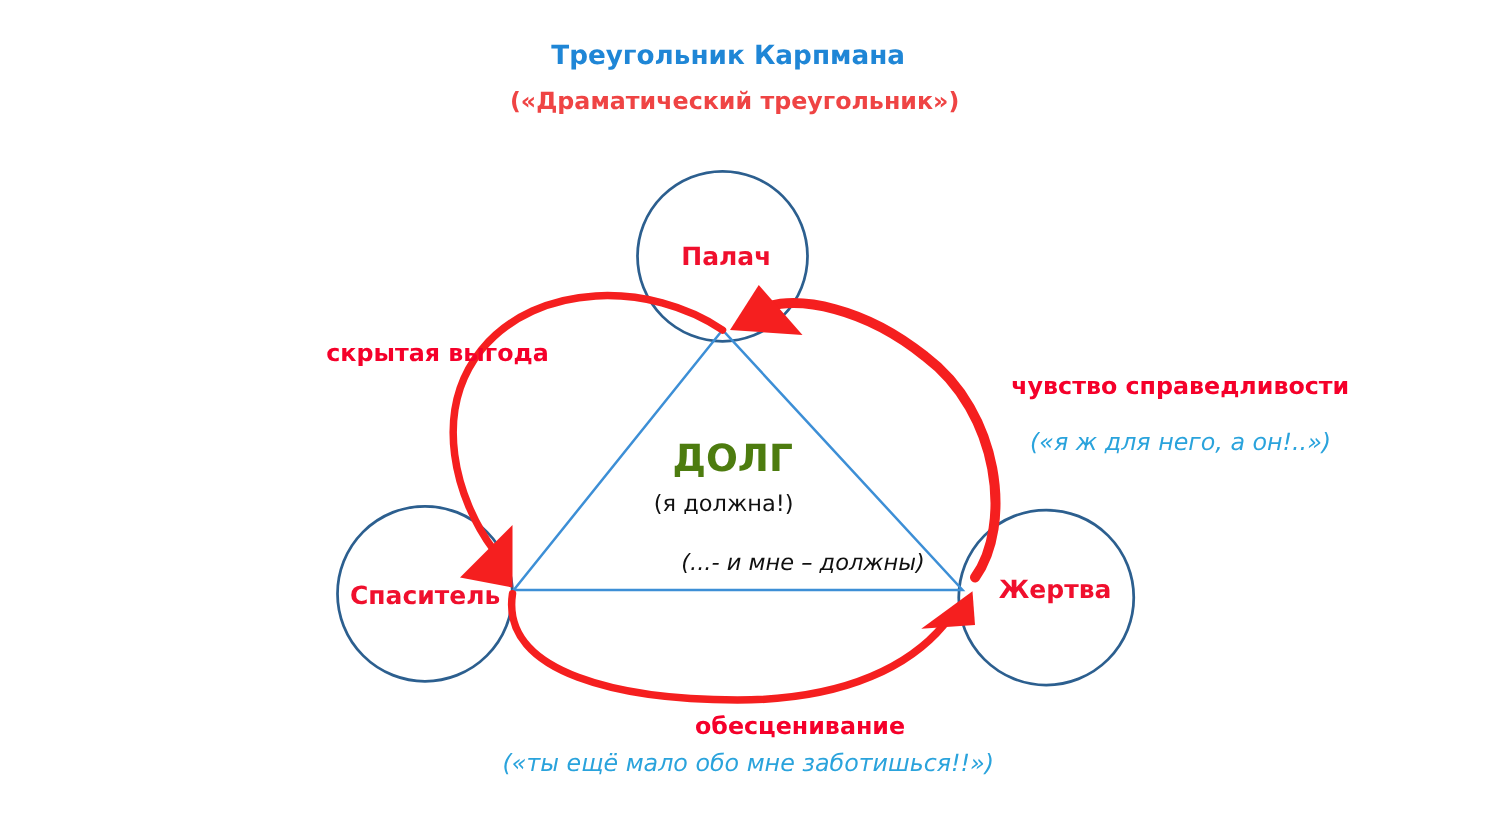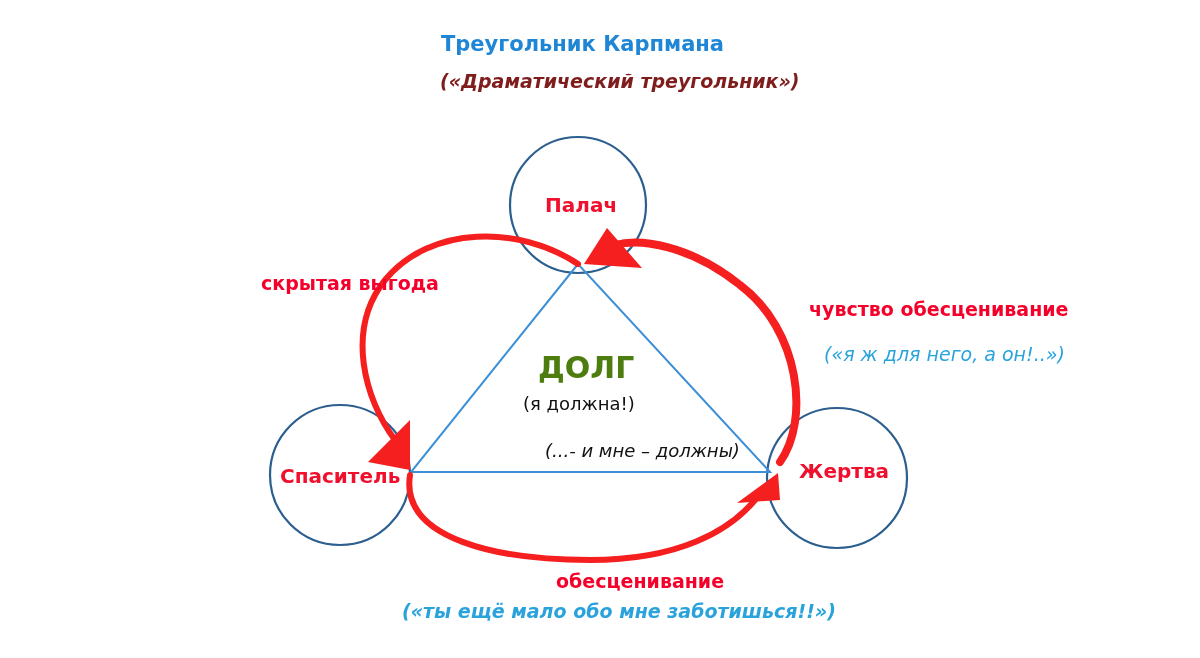--- a/index.html
+++ b/index.html
@@ -1,20 +1,20 @@
 <!DOCTYPE html>
 <html><head>
   <meta charset="utf-8">
   <style>
     html, body { margin: 0; padding: 0; background: #ffffff; }
     body { width: 1200px; height: 658px; position: relative; overflow: hidden;
            font-family: "DejaVu Sans", "Liberation Sans", sans-serif; }
     .txt { position: absolute; white-space: nowrap; margin: 0; }
     .title { color: #1f86d6; font-weight: bold; font-size: 21px; }
-    .subtitle { color: #7f1d1d; font-weight: bold; font-style: italic; font-size: 19px; margin-left: 32px; }
+    .subtitle { color: #ef4444; font-weight: bold; font-size: 19px; }
     .red { color: #f5002a; font-weight: bold; font-size: 19px; margin-left: 39px; }
     .role { color: #f00f2d; font-weight: bold; font-size: 20px; }
     .cyan { color: #2aa3dc; font-style: italic; font-size: 19px; }
     .center-main { color: #4d7c0f; font-weight: bold; font-size: 30px; }
     .center-sub { color: #111; font-size: 18px; }
     .center-it { color: #111; font-style: italic; font-size: 18px; margin-left: 32px; }
     svg.diagram { position: absolute; left: 0; top: 0; }
   </style>
 </head>
 <body>
@@ -38,21 +38,21 @@
 </svg>
 
 <p class="txt title" style="left:441px; top:32px;">Треугольник Карпмана</p>
 <p class="txt subtitle" style="left:408px; top:70px;">(«Драматический треугольник»)</p>
 
 <p class="txt role" style="left:545px; top:193px;">Палач</p>
 <p class="txt role" style="left:280px; top:464px;">Спаситель</p>
 <p class="txt role" style="left:799px; top:459px;">Жертва</p>
 
 <p class="txt red" style="left:222px; top:272px;">скрытая выгода</p>
-<p class="txt red" style="left:770px; top:298px;">чувство обесценивание</p>
+<p class="txt red" style="left:770px; top:298px;">чувство справедливости</p>
 <p class="txt cyan" style="left:797px; top:343px;margin-left:27px;">(«я ж для него, а он!..»)</p>
 
 <p class="txt center-main" style="left:538px; top:350px;">ДОЛГ</p>
 <p class="txt center-sub" style="left:523px; top:393px;">(я должна!)</p>
 <p class="txt center-it" style="left:513px; top:440px;">(...- и мне – должны)</p>
 
 <p class="txt red" style="left:517px; top:570px;">обесценивание</p>
-<p class="txt cyan" style="left:402px; top:600px;font-weight:bold;">(«ты ещё мало обо мне заботишься!!»)</p>
+<p class="txt cyan" style="left:402px; top:600px;">(«ты ещё мало обо мне заботишься!!»)</p>
 
 </body></html>

